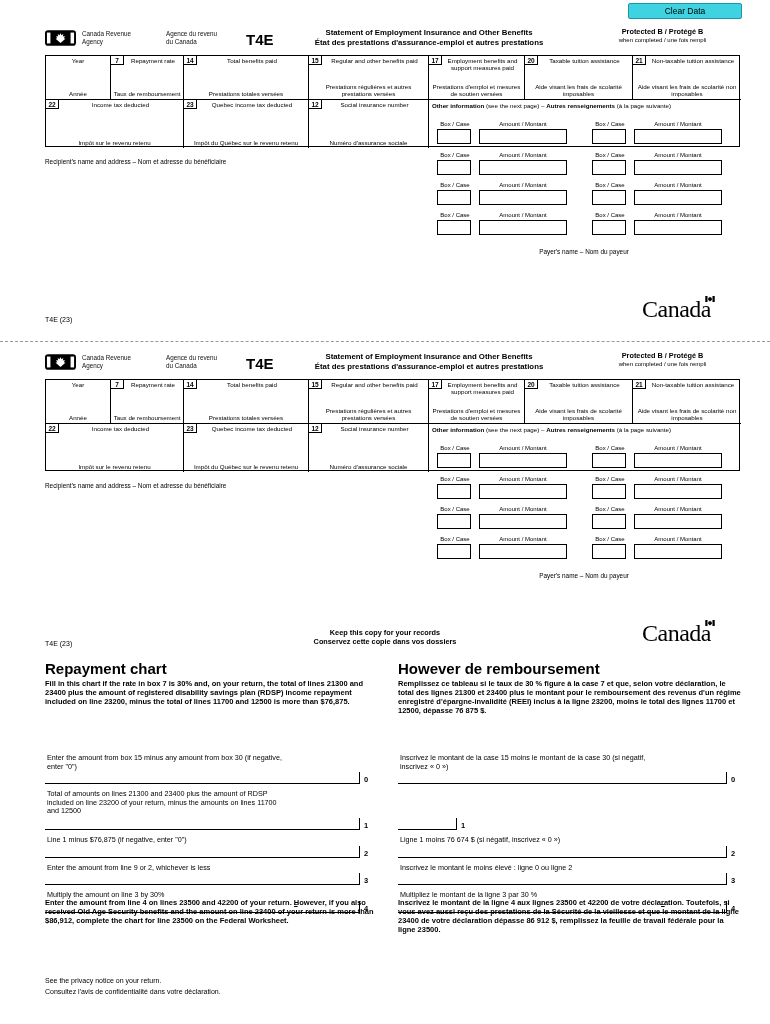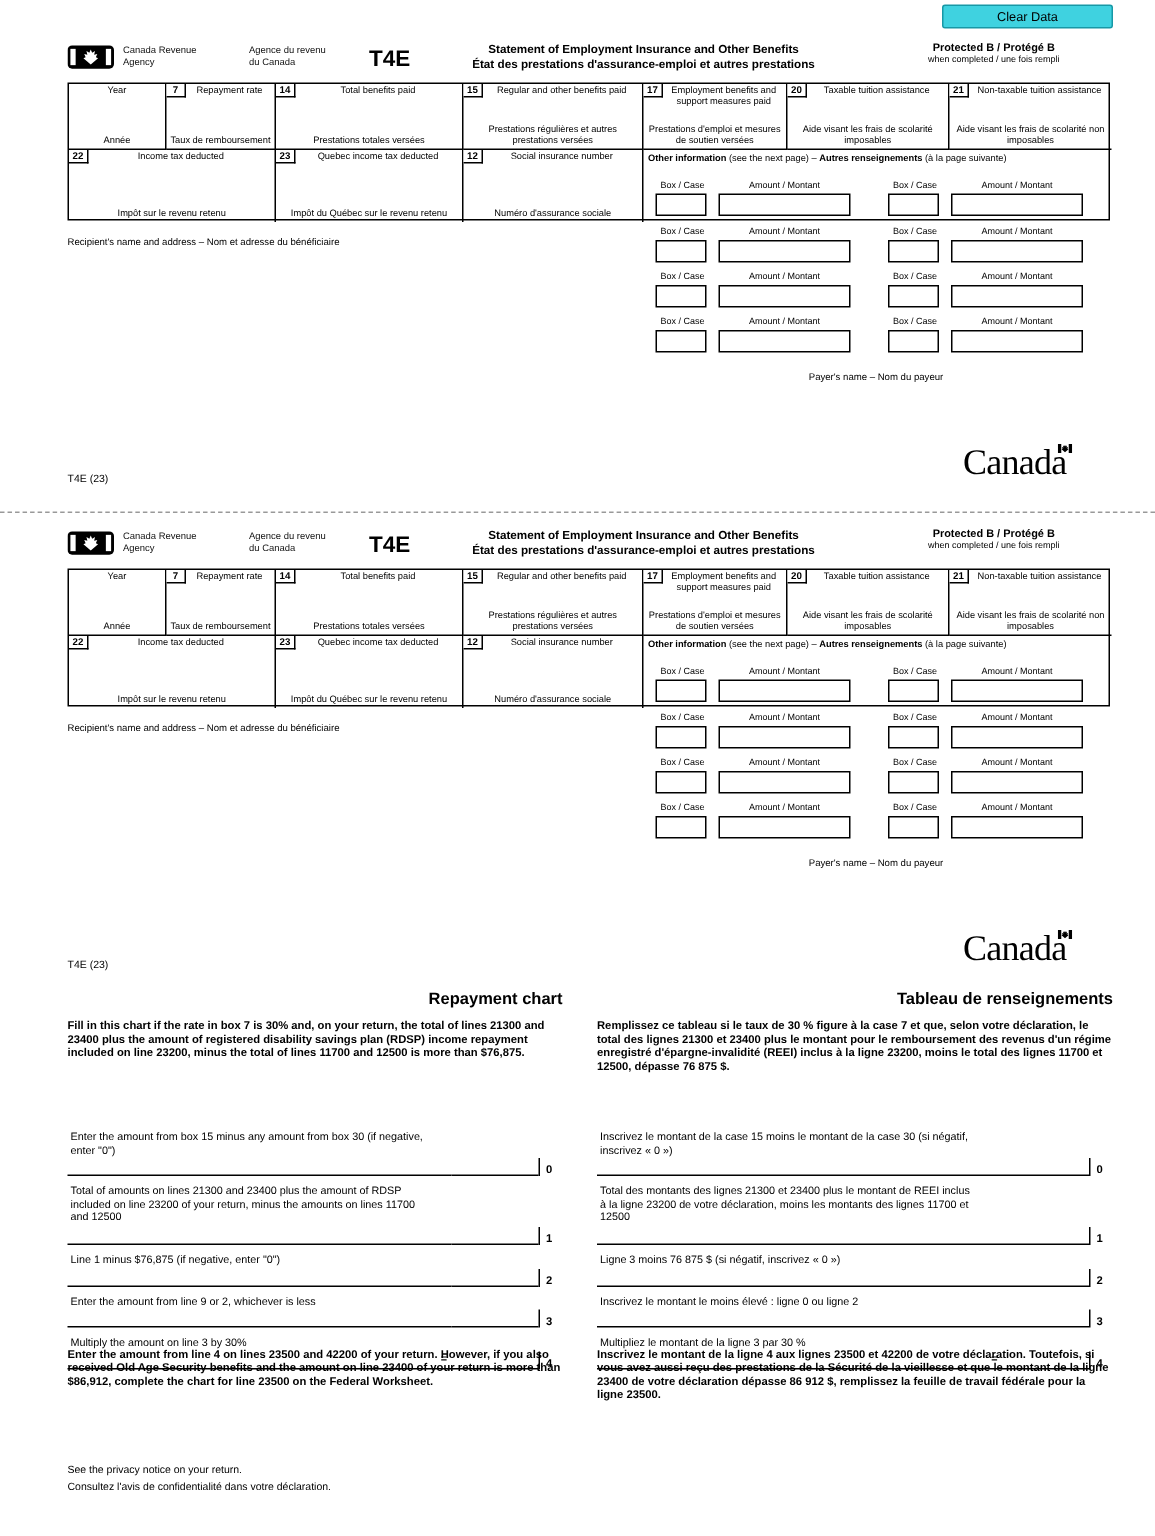--- a/index.html
+++ b/index.html
@@ -45,21 +45,21 @@
   .version{position:absolute;left:45px;top:288px;font-size:7px}
   .copy-note{position:absolute;left:230px;top:276px;width:310px;text-align:center;font-weight:bold;font-size:7.3px;line-height:9px}
   .wordmark{position:absolute;left:642px;top:268px;font-family:"Liberation Serif",serif;font-size:24px;letter-spacing:-0.5px}
   .wordmark .wm-flag{position:absolute;top:0px;right:-4px}
 
   .dashed-sep{position:absolute;left:0;top:341px;width:770px;border-top:1px dashed #999;height:0}
 
   .chart-col{position:absolute;top:660px}
   .cc-en{left:45px;width:330px}
   .cc-fr{left:398px;width:344px}
-  .chart-title{position:absolute;top:0;left:0;right:0;text-align:right;font-weight:bold;font-size:11px}
+  .chart-title{position:absolute;top:0;left:0;right:0;text-align:left;font-weight:bold;font-size:15px}
   .chart-intro{position:absolute;top:19px;left:0;right:0;font-weight:bold;font-size:7.5px;line-height:9px}
   .chart-rows{position:absolute;top:94px;left:0;right:0}
   .chart-row{display:flex;margin-bottom:6px}
   .cr-text{flex:1;border-bottom:1px solid #000;font-size:7.2px;line-height:8.6px;position:relative;padding:0 16px 12px 2px}
   .cr-eq{position:absolute;right:3px;bottom:1px;font-weight:bold}
   .cr-line{width:58px;border-bottom:1px solid #000;align-self:flex-end;height:0}
   .cr-num{width:16px;height:12px;align-self:flex-end;border-left:1px solid #000;font-size:7.5px;font-weight:bold;display:flex;align-items:flex-end;padding-left:4px}
   .chart-outro{position:absolute;top:238px;left:0;right:0;font-weight:bold;font-size:7.5px;line-height:9px}
   .privacy{position:absolute;top:316px;left:0;font-size:7px;line-height:10.5px}
 </style>
@@ -338,20 +338,24 @@
     </div>
 
     <div class="recipient-lbl">Recipient's name and address – Nom et adresse du bénéficiaire</div>
     <div class="recipient-fld"></div>
 
     <div class="payer-lbl">Payer's name – Nom du payeur</div>
     <div class="payer-fld"></div>
 
     <div class="version">T4E (23)</div>
 
+    <div class="copy-note">
+      <div>Keep this copy for your records</div>
+      <div>Conservez cette copie dans vos dossiers</div>
+    </div>
 
     <div class="wordmark">
       <span>Canada</span>
       <svg class="wm-flag" viewBox="0 0 11 7" width="10" height="6">
         <rect x="0" y="0" width="2.6" height="7" fill="#000"></rect>
         <rect x="8.4" y="0" width="2.6" height="7" fill="#000"></rect>
         <polygon fill="#000" points="5.5,0.6 6,1.8 7.1,1.2 6.7,2.7 7.9,2.4 7.4,3.7 8.2,4 5.5,6.4 2.8,4 3.6,3.7 3.1,2.4 4.3,2.7 3.9,1.2 5,1.8"></polygon>
       </svg>
     </div>
 
@@ -439,35 +443,34 @@
       </div>
     </div>
     <div class="chart-outro">Enter the amount from line 4 on lines 23500 and 42200 of your return. However, if you also received Old Age Security benefits and the amount on line 23400 of your return is more than $86,912, complete the chart for line 23500 on the Federal Worksheet.</div>
     <div class="privacy">
       <div>See the privacy notice on your return.</div>
       <div>Consultez l'avis de confidentialité dans votre déclaration.</div>
     </div>
   </div>
 
   <div class="chart-col cc-fr">
-    <div class="chart-title">Tableau de renseignements</div>
+    <div class="chart-title">However de remboursement</div>
     <div class="chart-intro">Remplissez ce tableau si le taux de 30 % figure à la case 7 et que, selon votre déclaration, le total des lignes 21300 et 23400 plus le montant pour le remboursement des revenus d'un régime enregistré d'épargne-invalidité (REEI) inclus à la ligne 23200, moins le total des lignes 11700 et 12500, dépasse 76 875 $.</div>
     <div class="chart-rows">
       <div class="chart-row" style="min-height:26px">
         <div class="cr-text"><span>Inscrivez le montant de la case 15 moins le montant de la case 30 (si négatif, inscrivez « 0 »)</span><span class="cr-eq"></span></div>
         <div class="cr-line"></div>
         <div class="cr-num">0</div>
       </div>
       <div class="chart-row" style="min-height:40px">
-        <div class="cr-text"><span>Total des montants des lignes 21300 et 23400 plus le montant de REEI inclus à la ligne 23200 de votre déclaration, moins les montants des lignes 11700 et 12500</span><span class="cr-eq"></span></div>
         <div class="cr-line"></div>
         <div class="cr-num">1</div>
       </div>
       <div class="chart-row" style="min-height:15px">
-        <div class="cr-text"><span>Ligne 3 moins 76 875 $ (si négatif, inscrivez « 0 »)</span><span class="cr-eq"></span></div>
+        <div class="cr-text"><span>Ligne 1 moins 76 674 $ (si négatif, inscrivez « 0 »)</span><span class="cr-eq"></span></div>
         <div class="cr-line"></div>
         <div class="cr-num">2</div>
       </div>
       <div class="chart-row" style="min-height:15px">
         <div class="cr-text"><span>Inscrivez le montant le moins élevé : ligne 0 ou ligne 2</span><span class="cr-eq"></span></div>
         <div class="cr-line"></div>
         <div class="cr-num">3</div>
       </div>
       <div class="chart-row" style="min-height:15px">
         <div class="cr-text"><span>Multipliez le montant de la ligne 3 par 30 %</span><span class="cr-eq">=</span></div>

